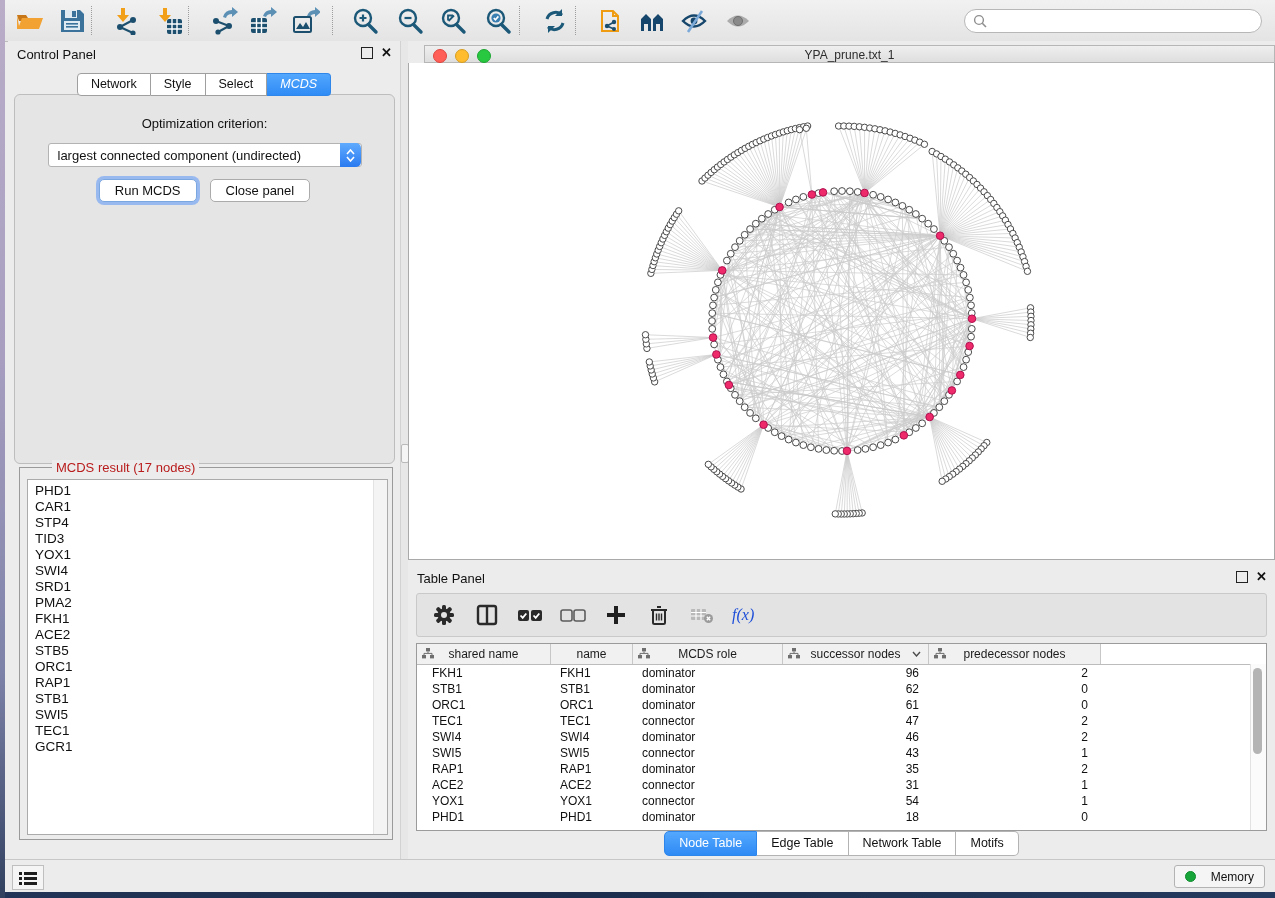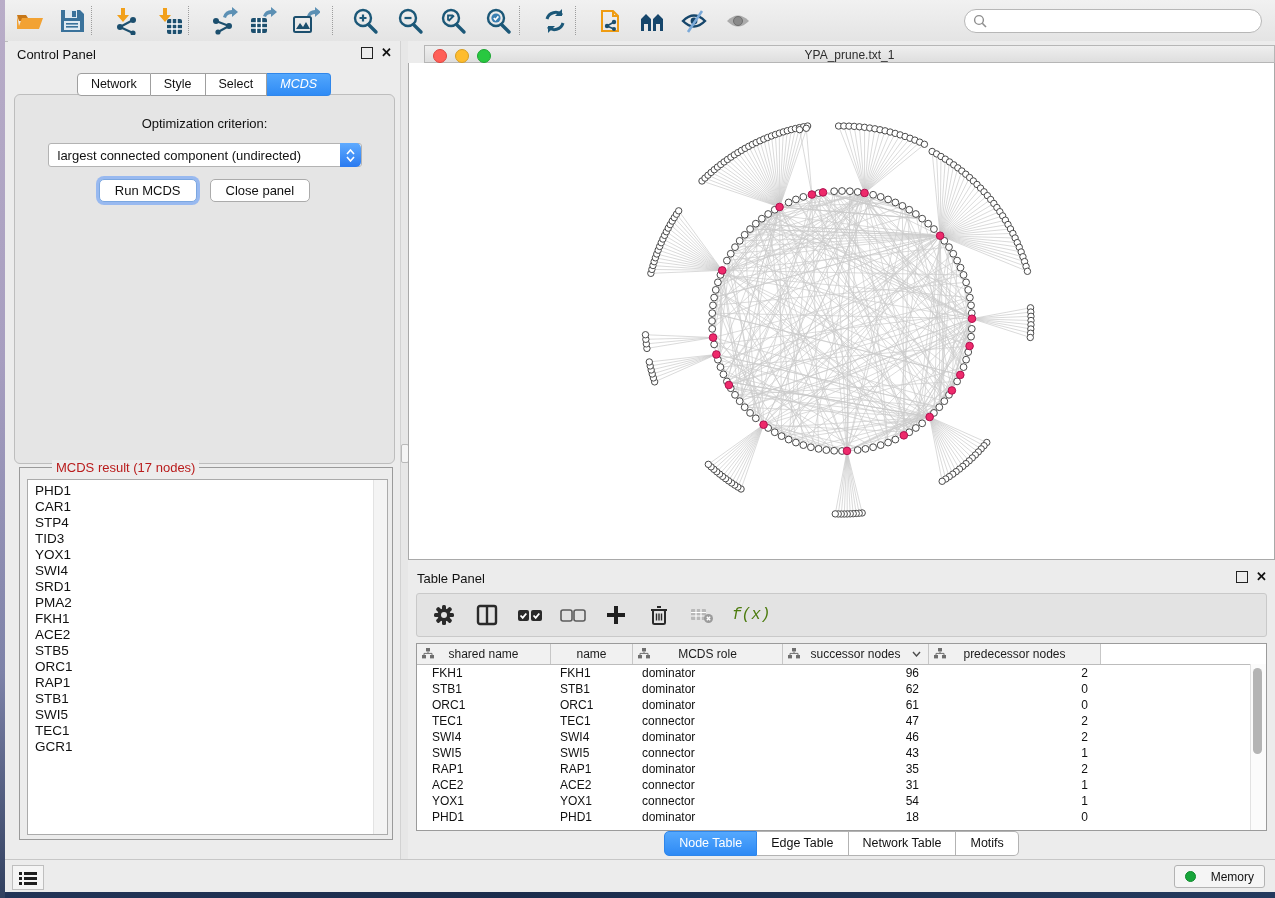--- a/index.html
+++ b/index.html
@@ -76,21 +76,21 @@
   .nw-title{position:absolute;left:0;right:0;top:2px;text-align:center;font-size:12px;color:#2d2d2d;}
   .nw-canvas{position:absolute;left:0;right:0;top:18px;bottom:0;background:#fff;
     border:1px solid #a9a9a9;border-top:none;box-sizing:border-box;}
   .nw-canvas svg{display:block;width:100%;height:100%;}
 
   
   .table-panel{position:absolute;left:0;right:0;top:524px;bottom:0;}
   .tp-toolbar{position:absolute;left:8px;right:8px;top:28px;height:44px;background:#e3e3e3;
     border:1px solid #c9c9c9;border-radius:3px;display:flex;align-items:center;padding-left:14px;gap:17px;box-sizing:border-box;}
   .tp-tool{width:26px;height:26px;display:flex;align-items:center;justify-content:center;}
-  .fx-label{font-size:16px;font-family:Liberation Mono, monospace;font-style:italic;color:#4d7c0f;}
+  .fx-label{font-size:16px;font-family:Liberation Serif, serif;font-style:italic;color:#1d4ed8;}
 
   .node-table{position:absolute;left:8px;right:8px;top:78px;height:188px;border:1px solid #9b9b9b;background:#fff;box-sizing:border-box;}
   .nt-header{display:flex;height:20px;border-bottom:1px solid #bcbcbc;font-size:12px;color:#1c1c1c;}
   .nt-hcell{background:#f1f1f1;border-right:1px solid #c7c7c7;display:flex;align-items:center;justify-content:center;position:relative;box-sizing:border-box;}
   .nt-hcell .hier{position:absolute;left:5px;top:4px;}
   .nt-hcell .chev{position:absolute;right:7px;top:7px;}
   .nt-hfill{flex:1;background:#fff;}
   .nt-body{position:relative;}
   .nt-row{display:flex;height:16px;font-size:12px;color:#111;align-items:center;}
   .nt-cell{box-sizing:border-box;overflow:hidden;white-space:nowrap;}

